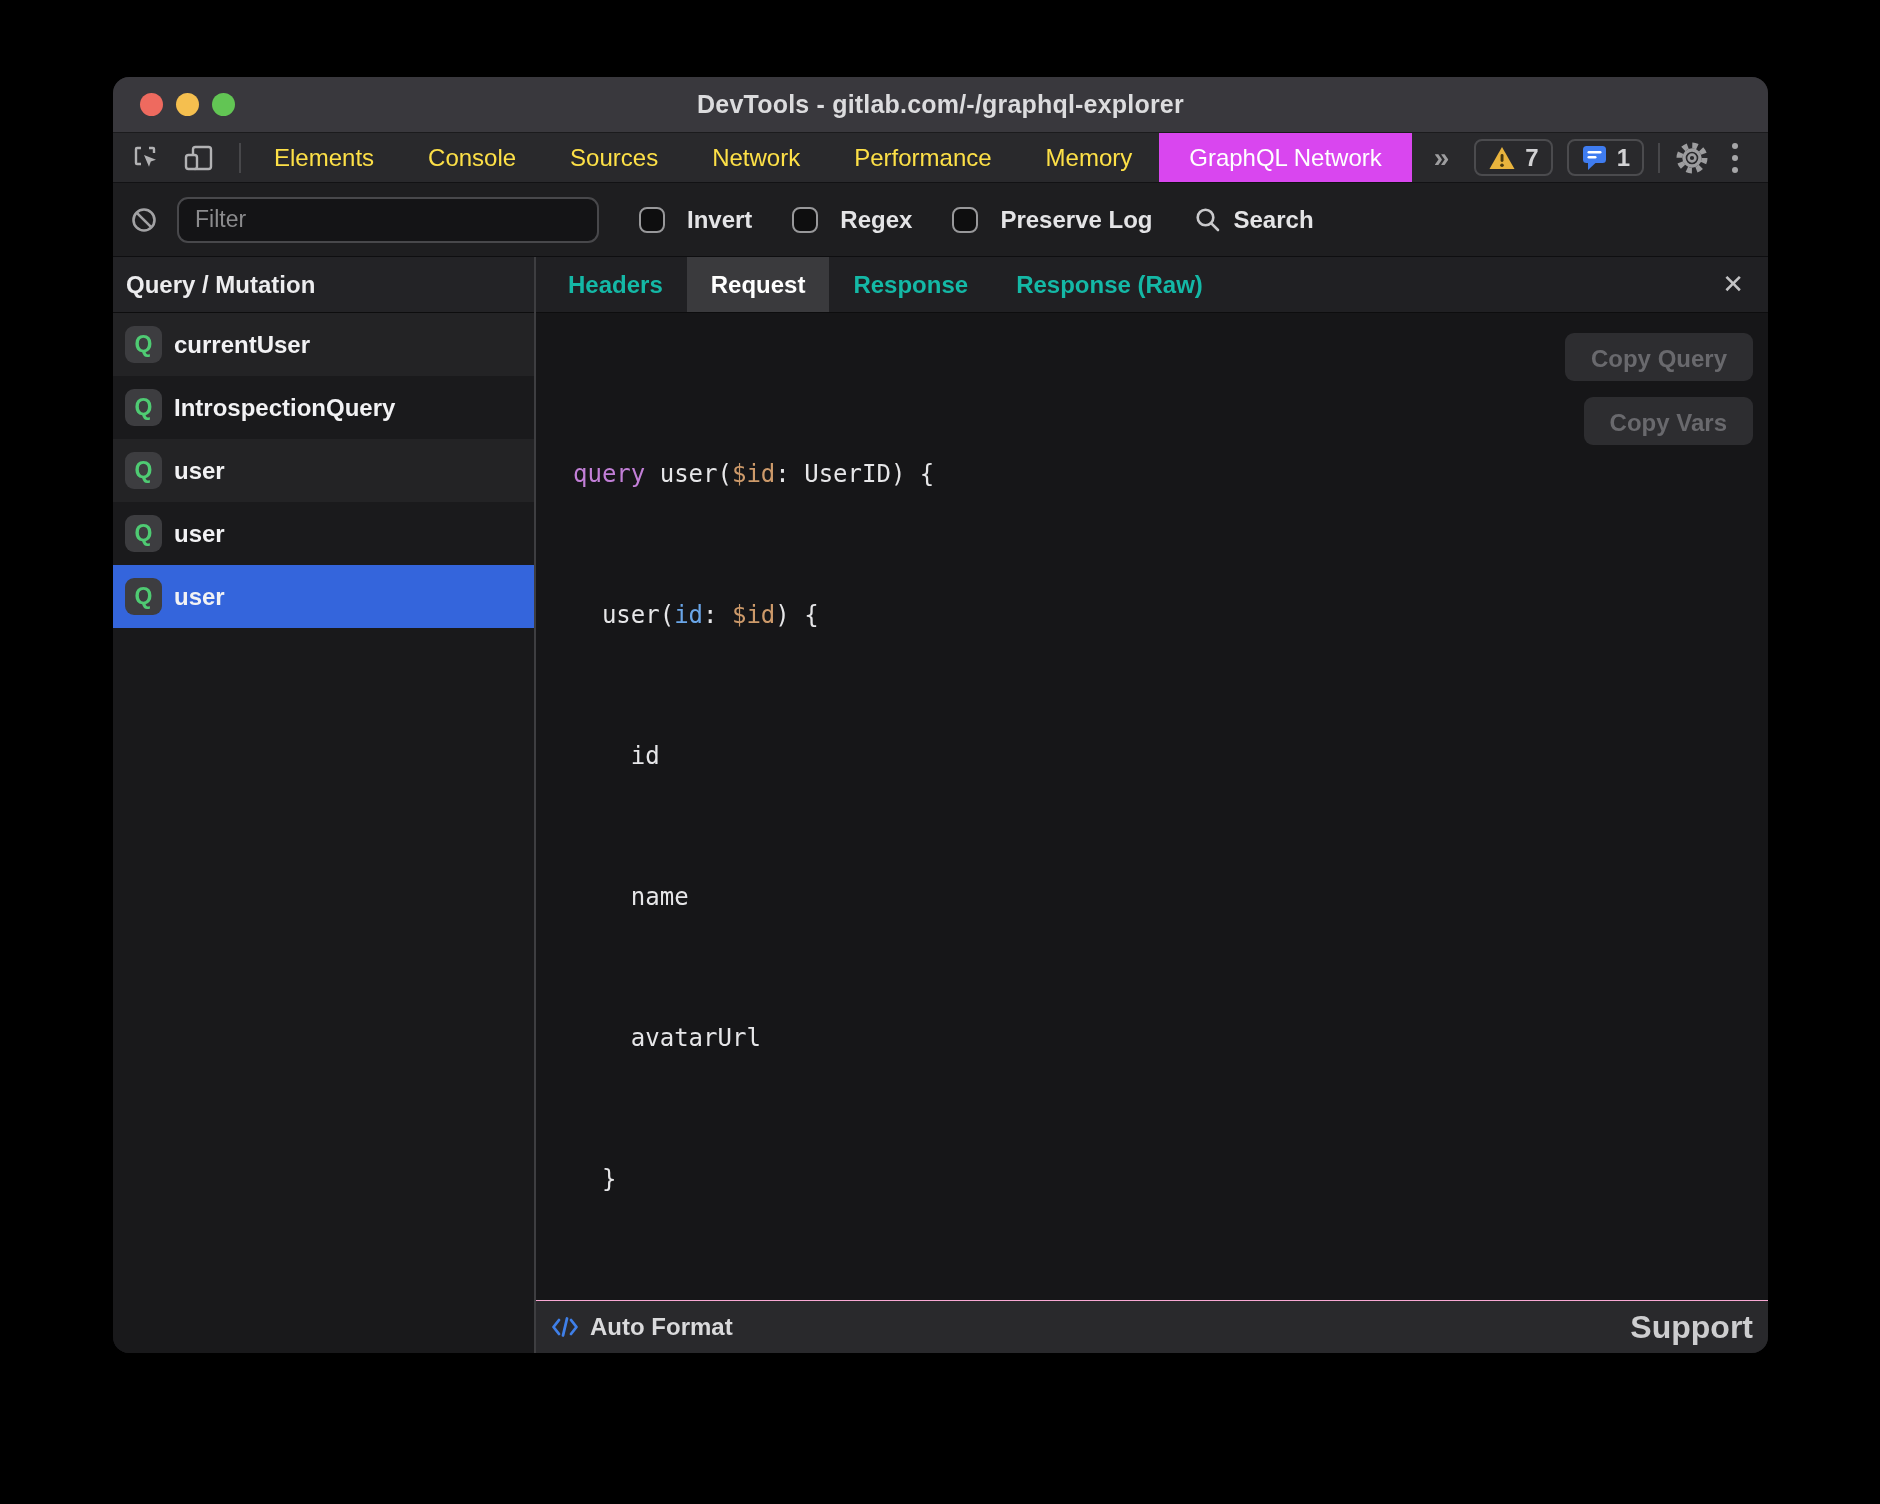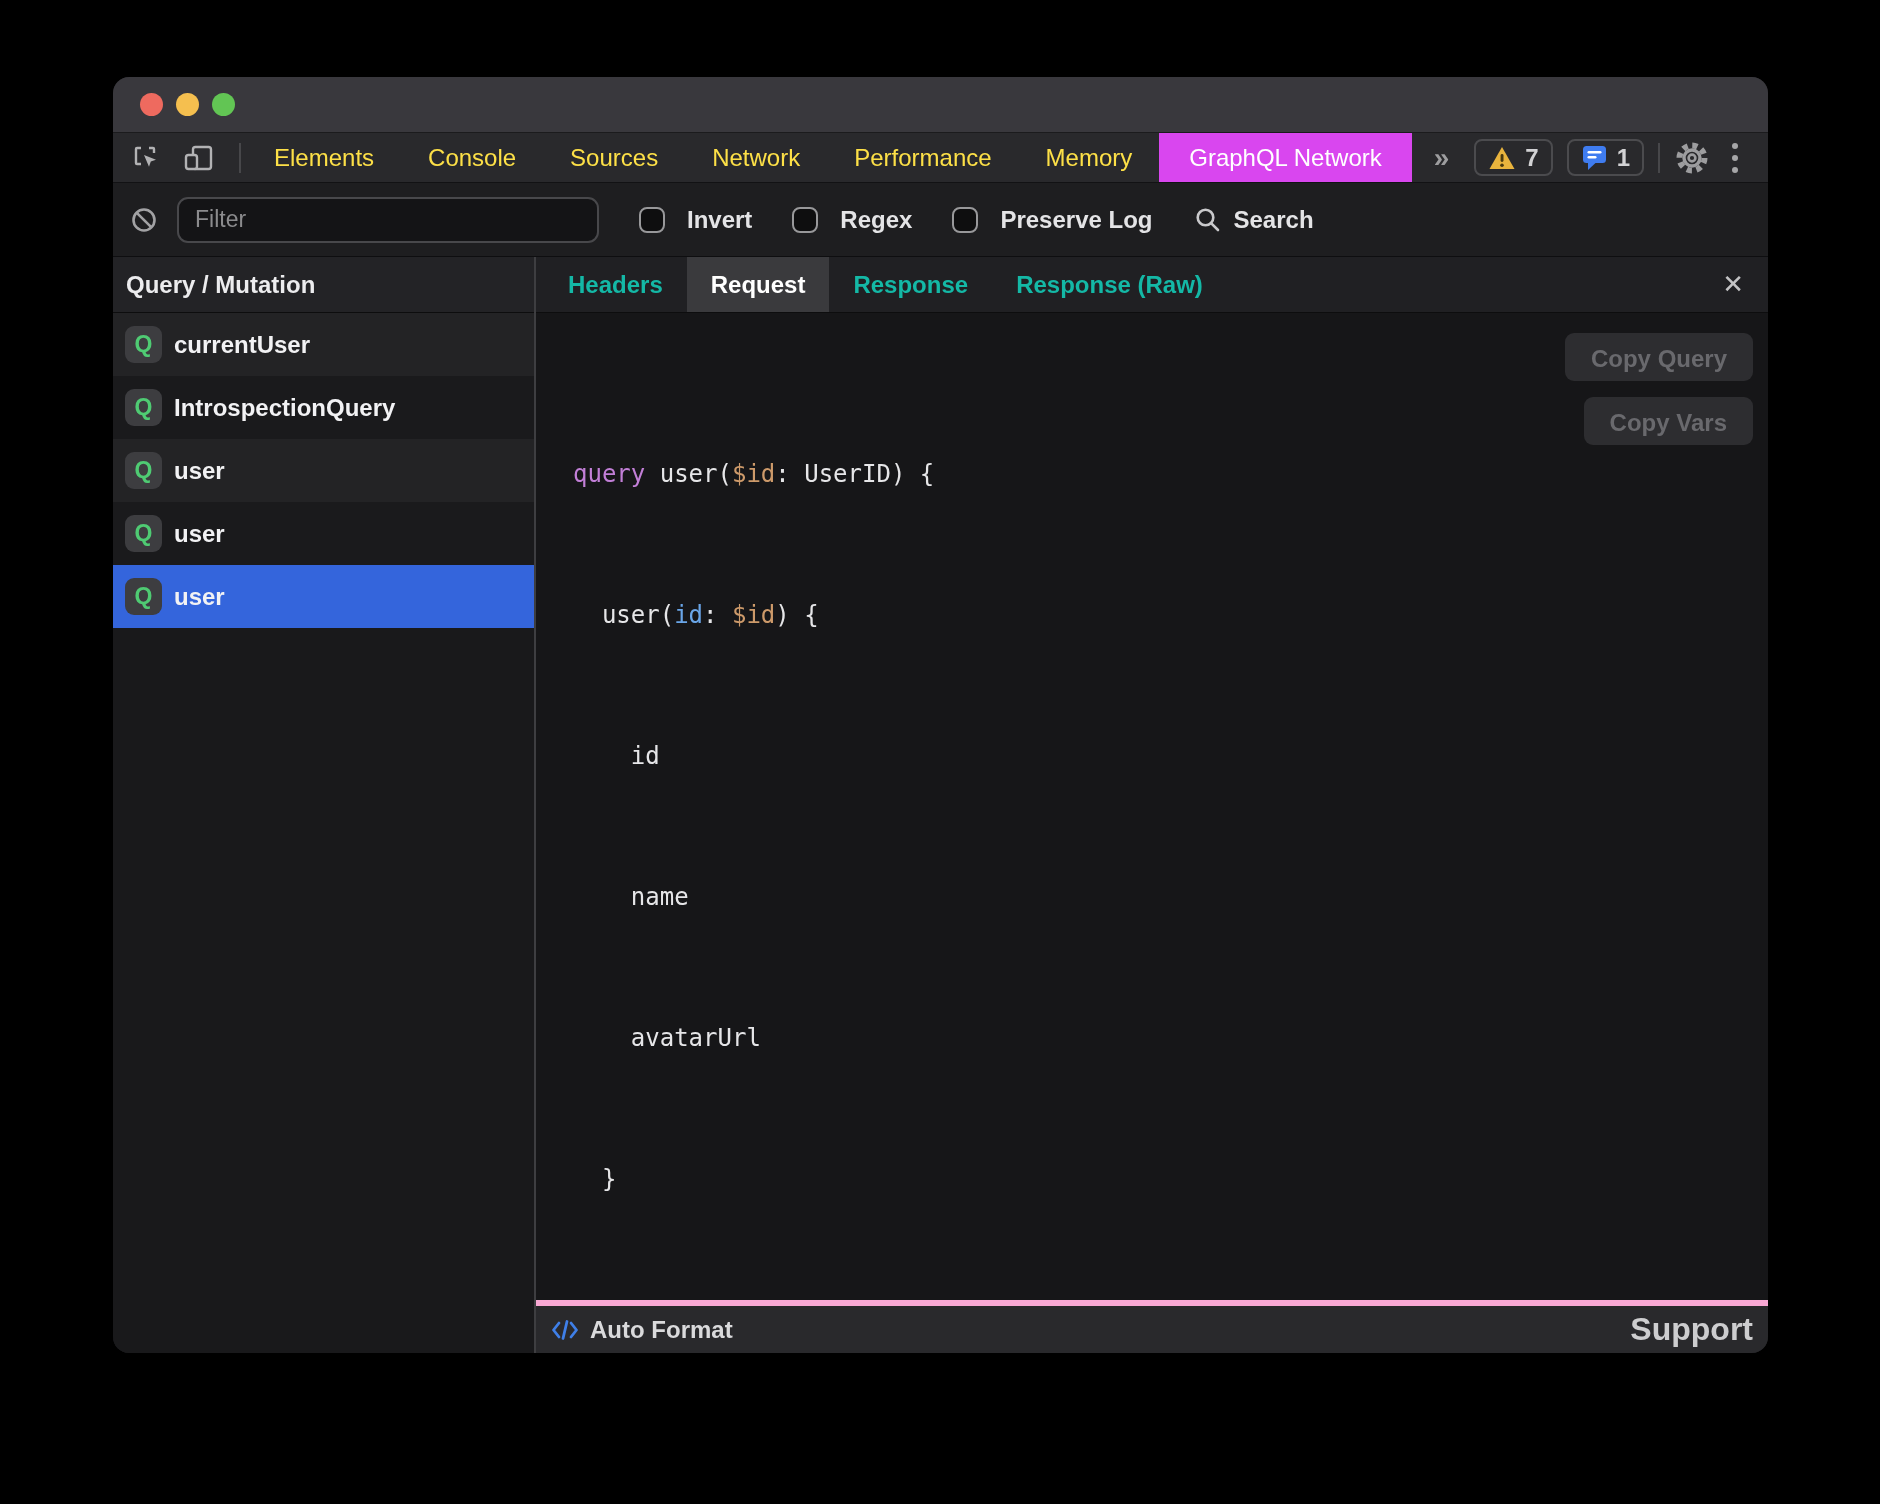--- a/index.html
+++ b/index.html
@@ -76,38 +76,39 @@
   .tk-var { color:#cd9a6a; }
   .tk-arg { color:#6aa6e8; }
   .tk-plain { color:#e6e6e8; }
 
   .copybtn { position:absolute; right:15px; background:#2d2d30; border:none; border-radius:9px;
              color:#69696d; font-size:24px; font-weight:700; height:48px; padding:12px 26px;
              font-family:"Liberation Sans", sans-serif; }
   .copybtn.q { top:20px; }
   .copybtn.v { top:84px; }
 
-  .statusbar { height:53px; flex:0 0 53px; background:#29292c; border-top:6px solid #f9a8d4;
+  .statusbar { height:53px; flex:0 0 53px; background:#29292c; border-top:1px solid #f9a8d4;
                display:flex; align-items:center; padding:0 15px; }
   .af-label { color:#dadadc; font-size:24px; font-weight:700; margin-left:11px; }
   .support { margin-left:auto; color:#cdcdcf; font-size:32px; font-weight:700; }
 
   svg { display:block; }
 </style>
 </head>
 <body>
 
 <div class="window">
 
   <div class="titlebar">
     <div class="traffic">
       <span class="tl red"></span>
       <span class="tl yellow"></span>
       <span class="tl green"></span>
     </div>
+    <div class="title">DevTools - gitlab.com/-/graphql-explorer</div>
   </div>
 
   <div class="tabbar">
     <div class="tb-icons">
       <span class="icon-btn">
         <svg width="30" height="30" viewBox="0 0 30 30">
           <path d="M10 5 H6 Q5 5 5 6 V20 Q5 21 6 21 H10" fill="none" stroke="#b2b2b4" stroke-width="2.4"></path>
           <path d="M18 5 H22 Q23 5 23 6 V10" fill="none" stroke="#b2b2b4" stroke-width="2.4"></path>
           <path d="M13 12 L25 16.8 L19.8 18.4 L18 23.8 Z" fill="#b2b2b4"></path>
         </svg>

